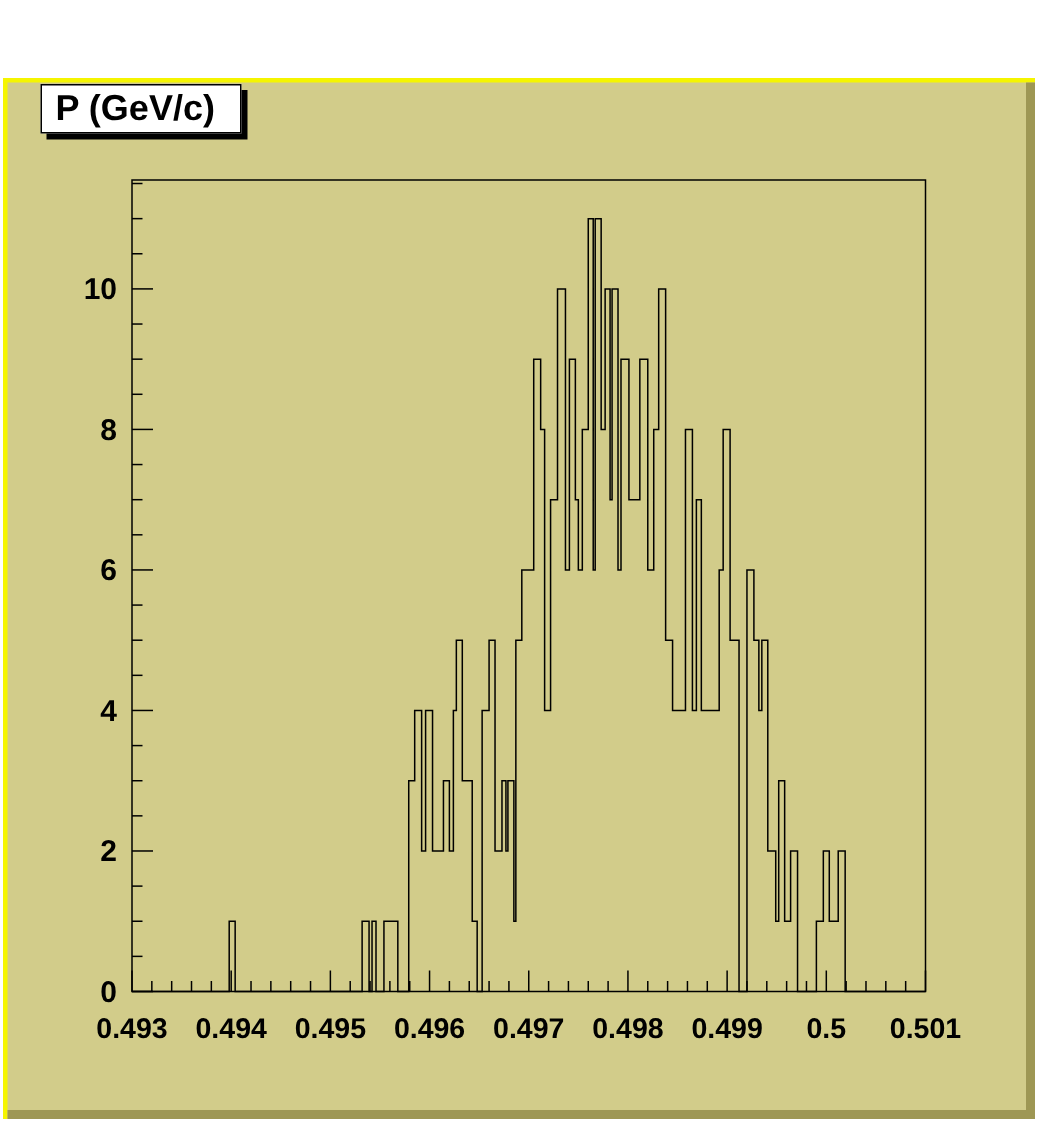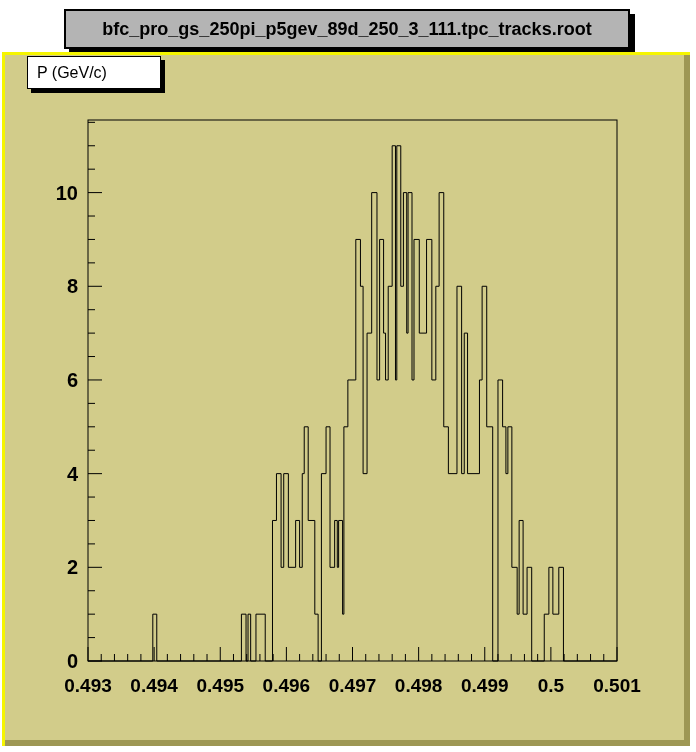--- a/index.html
+++ b/index.html
@@ -8,32 +8,29 @@
   #root-canvas{position:absolute;left:2px;top:52px;width:688px;height:694px;}
   #plot-svg{position:absolute;left:0;top:0;}
   .shadowbox{position:absolute;background:#ffffff;border:1px solid #000;
     box-shadow:4px 4px 0 0 #000;}
   #title-box{position:absolute;left:64px;top:9px;width:562px;height:36px;
     border:2px solid #000;box-shadow:5px 5px 0 0 #000;
     display:flex;align-items:center;justify-content:center;}
   #title-text{font-weight:bold;font-size:18px;color:#000;letter-spacing:0px;white-space:nowrap;}
   #hist-label-box{left:25px;top:4px;width:123px;height:31px;
     display:flex;align-items:center;padding-left:9px;}
-  #hist-label-text{font-weight:normal;font-size:16px;color:#000;}
+  #hist-label-text{font-weight:bold;font-size:24px;color:#000;}
   #stats-box{left:535px;top:16px;width:136px;height:157px;}
   .stats-line{position:absolute;left:10px;font-weight:bold;font-size:14px;color:#000;white-space:pre;}
 </style>
 </head>
 <body>
 
 <div id="page" style="background: rgb(255, 255, 255);">
 
-  <div id="title-box" style="background: rgb(180, 180, 180);">
-    <span id="title-text">bfc_pro_gs_250pi_p5gev_89d_250_3_111.tpc_tracks.root</span>
-  </div>
 
   <div id="root-canvas">
     <svg id="plot-svg" width="688" height="694" xmlns="http://www.w3.org/2000/svg">
         <rect x="0" y="0" width="688" height="694" fill="#d2cc8a"></rect>
         <rect x="0" y="0" width="688" height="3" fill="#f5f500"></rect>
         <rect x="0" y="0" width="3" height="694" fill="#f5f500"></rect>
         <rect x="682" y="3" width="6" height="691" fill="#9e9754"></rect>
         <rect x="3" y="688" width="685" height="6" fill="#9e9754"></rect>
         <rect x="86" y="68" width="529" height="541" fill="none" stroke="#000000" stroke-width="1"></rect>
         <line x1="86" y1="609" x2="86" y2="595" stroke="#000000" stroke-width="1"></line>

